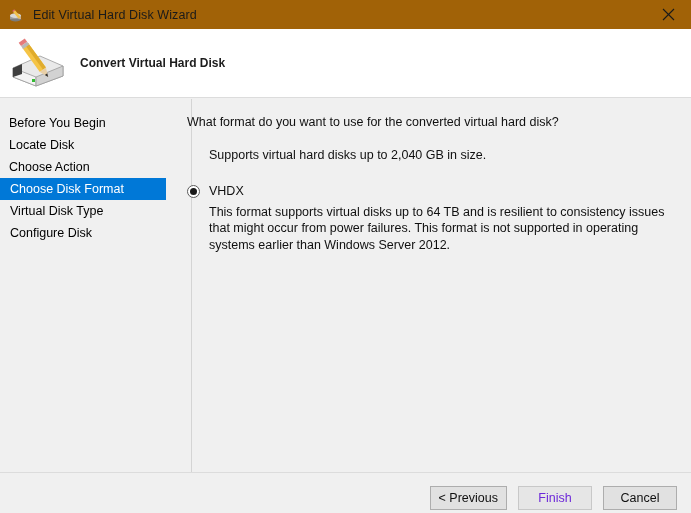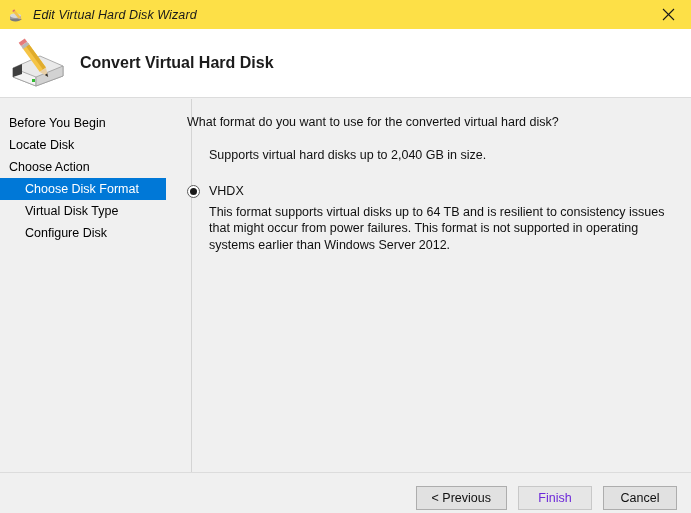--- a/index.html
+++ b/index.html
@@ -20,24 +20,23 @@
     background: #f0f0f0;
     box-sizing: border-box;
   }
 
   
   #titlebar {
     position: absolute;
     left: 0; top: 0;
     width: 691px;
     height: 29px;
-    background: #fde047;
+    background: #a16207;
     display: flex;
     align-items: center;
-    font-style: italic;
   }
   #titlebar-icon {
     width: 16px;
     height: 16px;
     margin-left: 9px;
     margin-right: 8px;
     flex: 0 0 auto;
     position: relative;
   }
   #titlebar-text {
@@ -72,21 +71,21 @@
   }
   #header-icon {
     width: 56px;
     height: 50px;
     margin-left: 10px;
     margin-right: 14px;
     flex: 0 0 auto;
     position: relative;
   }
   #header-title {
-    font-size: 16px;
+    font-size: 12px;
     font-weight: bold;
     color: #1c1c1c;
     white-space: nowrap;
   }
 
   
   #body-area {
     position: absolute;
     left: 0; top: 99px;
     width: 691px;
@@ -107,21 +106,21 @@
   .nav-item {
     height: 22px;
     line-height: 22px;
     font-size: 12.5px;
     color: #000000;
     padding-left: 9px;
     white-space: nowrap;
     cursor: default;
     box-sizing: border-box;
   }
-  .nav-item.indent { padding-left: 25px; }
+  .nav-item.indent { padding-left: 10px; }
   .nav-item.selected {
     background: #0078d7;
     color: #ffffff;
     width: 166px;
   }
   .nav-item.disabled { color: #6d6d6d; }
 
   
   #main-pane {
     position: absolute;
@@ -194,21 +193,21 @@
   #button-row {
     position: absolute;
     right: 14px;
     top: 13px;
     display: flex;
     gap: 11px;
   }
   .wiz-button {
     height: 24px;
     min-width: 74px;
-    padding: 0 15px;
+    padding: 0 8px;
     font-family: "Liberation Sans", sans-serif;
     font-size: 12.5px;
     color: #101010;
     background: #e1e1e1;
     border: 1px solid #adadad;
     box-sizing: border-box;
     display: flex;
     align-items: center;
     justify-content: center;
     cursor: default;

